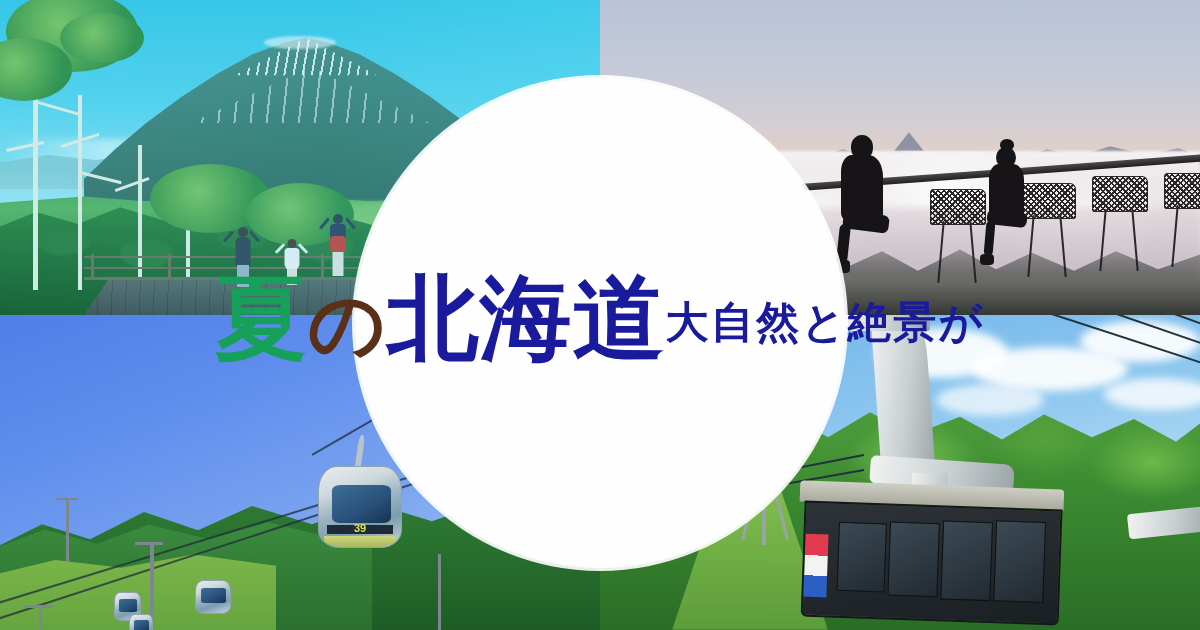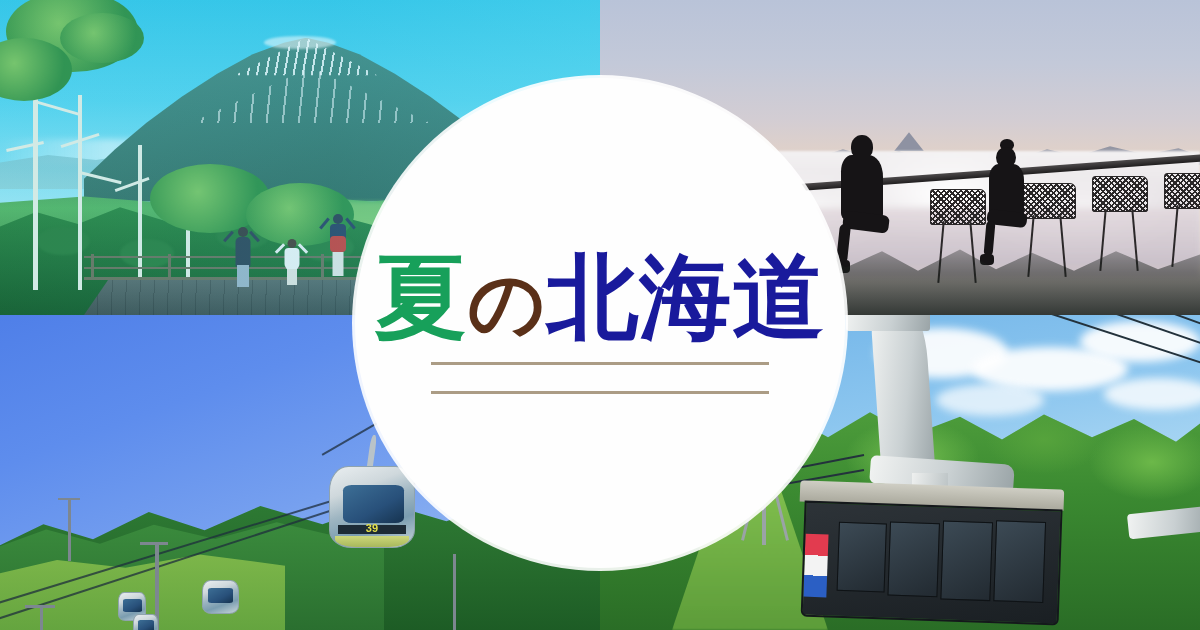--- a/index.html
+++ b/index.html
@@ -10,21 +10,21 @@
     position:relative;
     width:1200px;height:630px;
     overflow:hidden;
     background:#8fd8ef;
   }
 
   
   .quad{position:absolute;width:600px;height:315px;overflow:hidden;}
   .q-tl{left:0;top:0;}
   .q-tr{left:600px;top:0;}
-  .q-bl{left:0;top:315px;padding-left:20px;}
+  .q-bl{left:0;top:315px;}
   .q-br{left:600px;top:315px;}
   .quad > .scene{position:absolute;inset:0;}
 
   
   .tl-sky{position:absolute;inset:0;
     background:linear-gradient(#35c6e8 0%,#56d3ee 32%,#8fe2f2 58%,#bdeef6 78%,#d8f4f2 100%);}
   .tl-cloudbank{position:absolute;left:0;top:44%;width:100%;height:8%;
     background:linear-gradient(90deg,rgba(255,255,255,0) 0%,rgba(255,255,255,.55) 18%,rgba(255,255,255,.2) 45%,rgba(255,255,255,.6) 72%,rgba(255,255,255,0) 100%);
     filter:blur(3px);}
   .tl-farridge{position:absolute;left:0;top:40%;width:100%;height:20%;
@@ -195,21 +195,21 @@
     filter:blur(.6px);}
   .circle-ring::after{content:"";position:absolute;left:6px;top:6px;right:6px;bottom:6px;
     border-radius:50%;
     background:radial-gradient(circle,rgba(255,255,255,0) 0 86%,rgba(190,240,250,.55) 88%,rgba(255,255,255,0) 99%);}
   .circle-white{position:absolute;left:355px;top:78px;width:490px;height:490px;
     border-radius:50%;background:#fefefe;
     box-shadow:0 0 0 3px rgba(255,255,255,.9);}
 
   
   .textblock{position:absolute;left:355px;top:78px;width:490px;height:490px;
-    display:flex;flex-direction:column;align-items:center;justify-content:center;}
+    display:flex;align-items:center;justify-content:center;}
   .title{
     font-family:"Liberation Serif","DejaVu Serif",serif;
     font-size:92px;line-height:1.02;font-weight:700;
     letter-spacing:.01em;white-space:nowrap;
     margin:0 0 6px 0;
   }
   .title .t-green{color:#17a05a;}
   .title .t-brown{color:#5a3018;font-size:76px;}
   .title .t-navy{color:#191a9c;}
   .rule{width:338px;height:3px;background:#ab9c85;margin:10px 0 4px 0;}
@@ -463,17 +463,18 @@
 
   <div class="circle-ring"></div>
   <div class="circle-white"></div>
 
   <div class="textblock">
     <h1 class="title">
       <span class="t-green">夏</span><span class="t-brown">の</span><span class="t-navy">北海道</span>
     </h1>
     <div class="rule"></div>
     <div class="sub">
+      <div>大自然と絶景が</div>
     </div>
     <div class="rule bottom"></div>
   </div>
 
 </div>
 
 </body></html>

